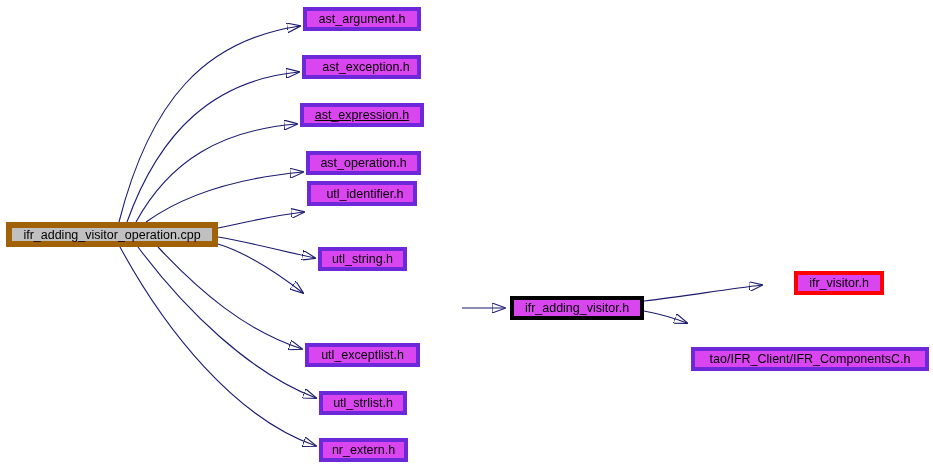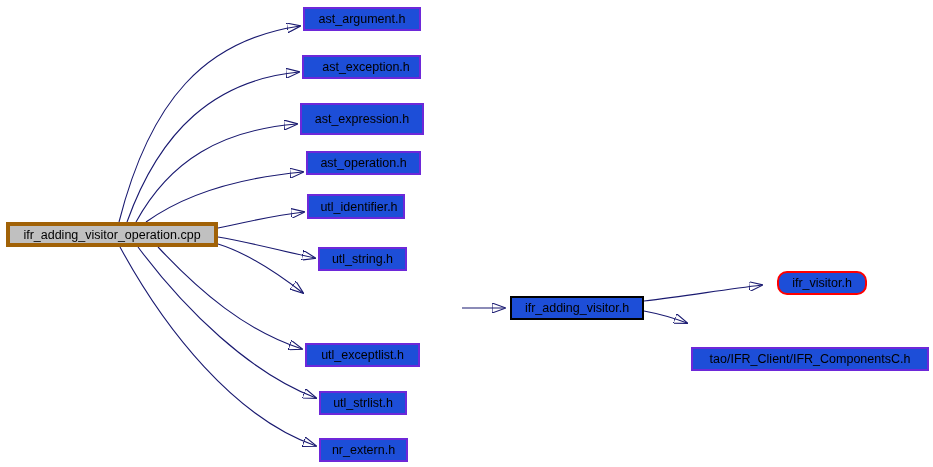--- a/index.html
+++ b/index.html
@@ -30,50 +30,50 @@
   }
   .node {
     position: absolute;
     box-sizing: border-box;
     display: flex;
     align-items: center;
     justify-content: center;
     white-space: nowrap;
     font-size: 12.5px;
     color: #000000;
-    background: #1d4ed8;
-    border: 2px solid #6d28d9;
+    background: #d946ef;
+    border: 4px solid #6d28d9;
     cursor: pointer;
   }
   .node.linked {
     border-color: #000000;
   }
   .node.highlight {
     border-color: #ff0000;
   }
   .node.current {
     background: #c0c0c0;
-    border: 4px solid #a16207;
+    border: 6px solid #a16207;
     cursor: default;
   }
 
   
   #n-cpp            { left: 6px;   top: 222px; width: 212px; height: 25px; }
   #n-ast-argument   { left: 303px; top: 7px;   width: 118px; height: 24px; }
   #n-ast-exception  { left: 302px; top: 55px;  width: 119px; height: 24px; padding-left: 9px; }
-  #n-ast-expression { left: 300px; top: 103px; width: 124px; height: 32px; }
+  #n-ast-expression { left: 300px; top: 103px; width: 124px; height: 24px; text-decoration: underline; }
   #n-ast-operation  { left: 306px; top: 151px; width: 115px; height: 24px; }
-  #n-utl-identifier { left: 307px; top: 194px; width: 98px; height: 25px; padding-left: 6px; }
+  #n-utl-identifier { left: 307px; top: 181px; width: 110px; height: 25px; padding-left: 6px; }
   #n-utl-string     { left: 318px; top: 247px; width: 89px;  height: 24px; }
   #n-ifr-op-h       { left: 263px; top: 296px; width: 199px; height: 24px; }
   #n-utl-exceptlist { left: 305px; top: 343px; width: 115px; height: 24px; }
   #n-utl-strlist    { left: 319px; top: 391px; width: 88px;  height: 24px; }
   #n-nr-extern      { left: 319px; top: 438px; width: 89px;  height: 24px; }
   #n-ifr-adding     { left: 510px; top: 296px; width: 134px; height: 24px; }
-  #n-ifr-visitor    { left: 777px; top: 271px; width: 90px;  height: 24px; border-radius: 10px; }
+  #n-ifr-visitor    { left: 794px; top: 271px; width: 90px;  height: 24px; }
   #n-tao            { left: 691px; top: 319px; width: 238px; height: 24px; margin-top: 28px; }
 </style>
 </head>
 <body>
 
 <div class="canvas">
 
   <svg class="edges-layer" width="933" height="467" viewBox="0 0 933 467" xmlns="http://www.w3.org/2000/svg">
     <defs>
       <marker id="arrowhead" markerUnits="userSpaceOnUse" markerWidth="14" markerHeight="10" refX="13" refY="5" orient="auto">

